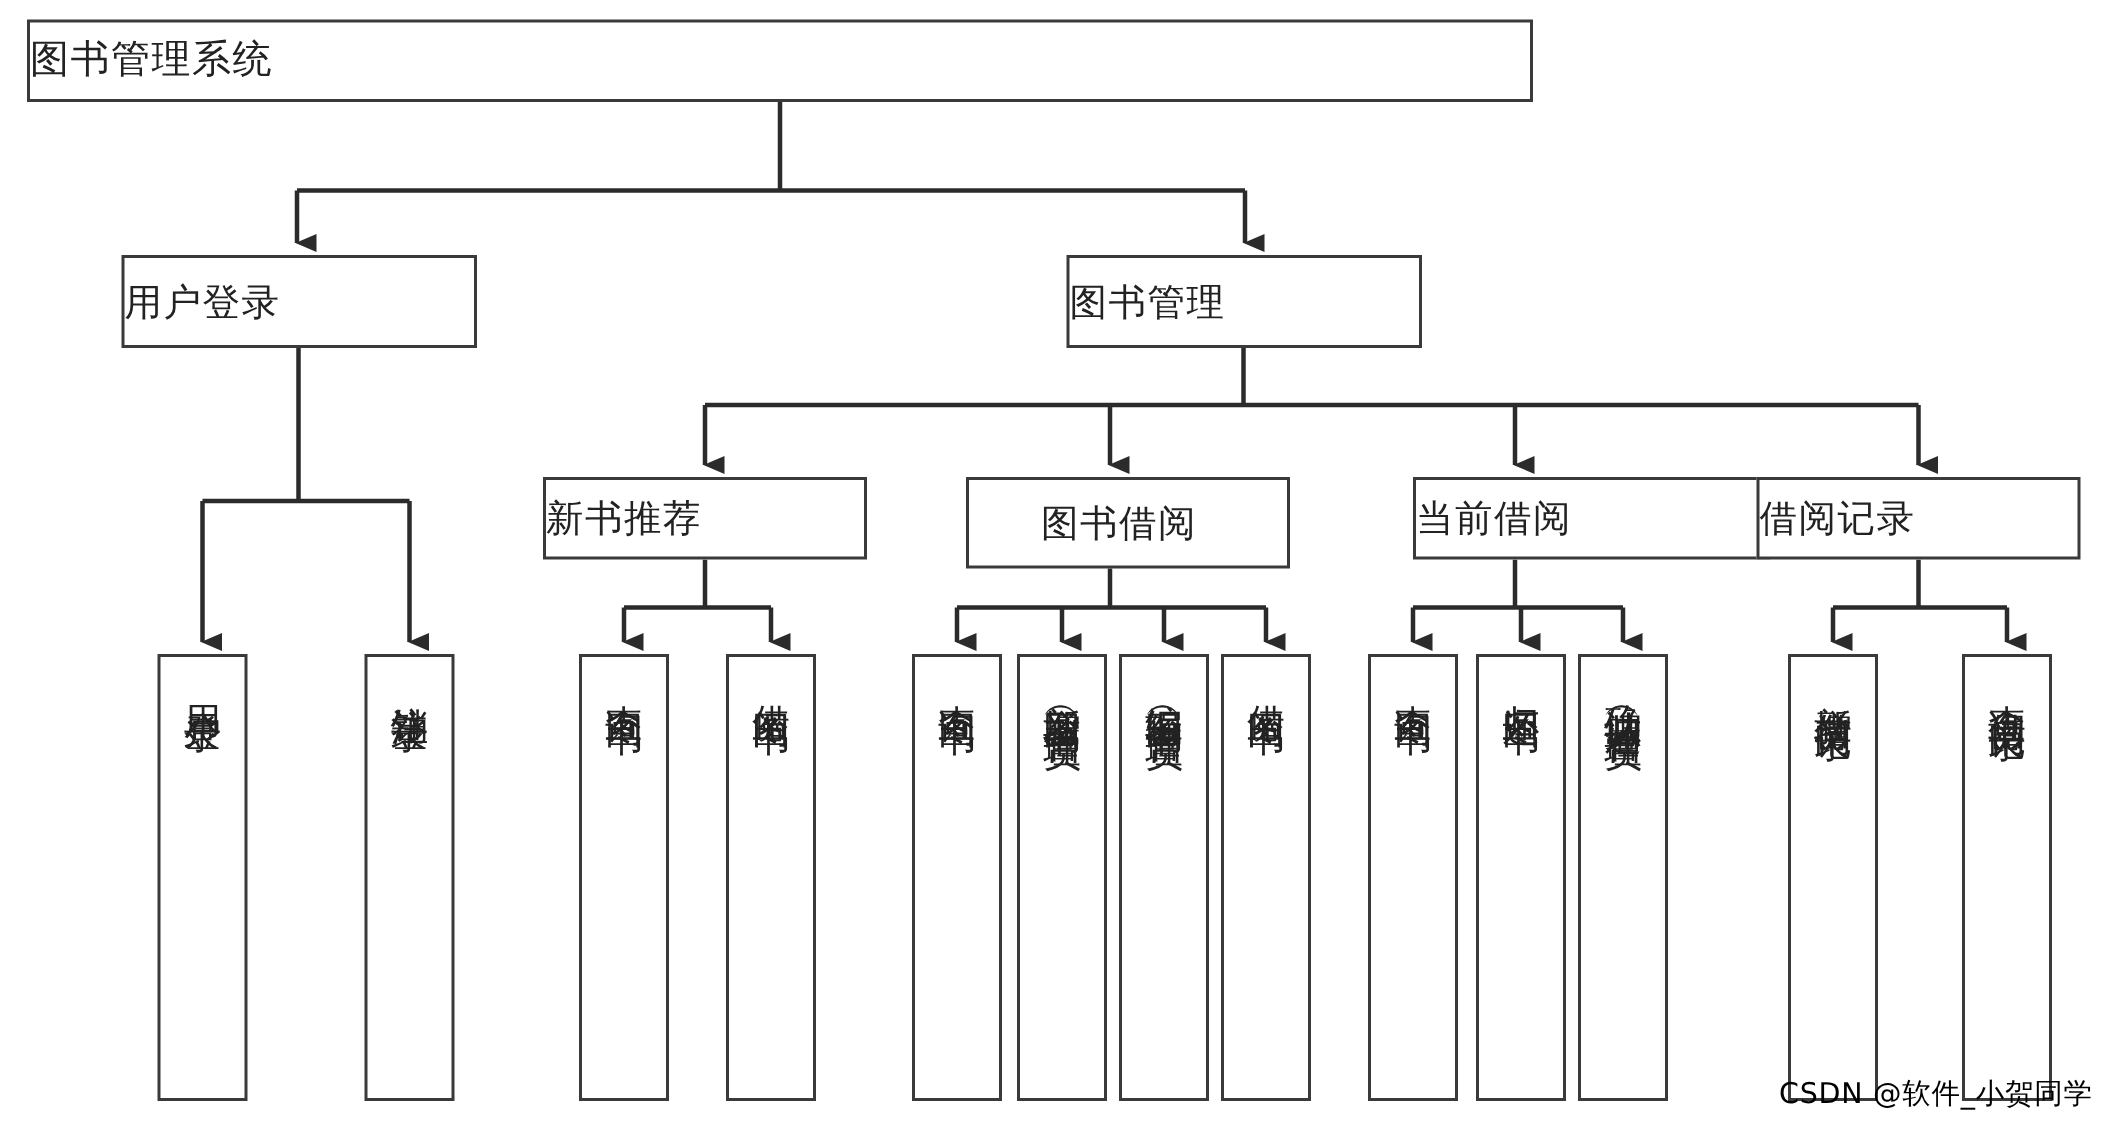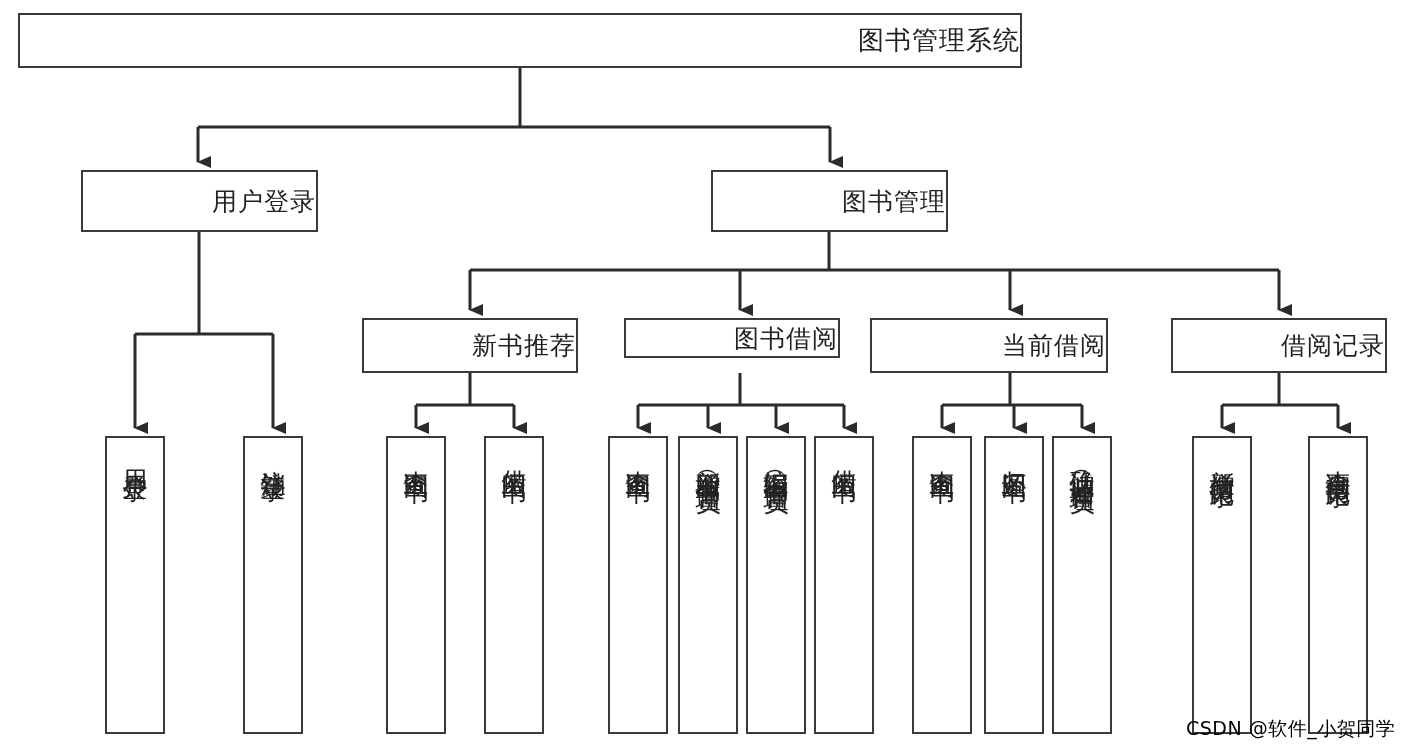--- a/index.html
+++ b/index.html
@@ -25,21 +25,21 @@
     height: 747px;
     pointer-events: none;
   }
   .node {
     position: absolute;
     box-sizing: border-box;
     border: 2.5px solid #3a3a3a;
     background: #ffffff;
     display: flex;
     align-items: center;
-    justify-content: flex-end;
+    justify-content: flex-start;
     color: #222222;
   }
   .node .label {
     display: block;
     text-align: center;
     line-height: 1.08;
     white-space: nowrap;
   }
   
   .node.h .label {
@@ -135,24 +135,24 @@
   <div class="node h" style="left:81px; top:170px; width:237px; height:62px;">
     <span class="label">用户登录</span>
   </div>
   <div class="node h" style="left:362px; top:318px; width:216px; height:55px;">
     <span class="label">新书推荐</span>
   </div>
 
   <div class="node h" style="left:711px; top:170px; width:237px; height:62px;">
     <span class="label">图书管理</span>
   </div>
-  <div class="node h" style="left:624px; top:318px; width:216px; height:40px;">
+  <div class="node h" style="left:644px; top:318px; width:216px; height:61px;padding-left:48px;">
     <span class="label">图书借阅</span>
   </div>
-  <div class="node h" style="left:870px; top:318px; width:238px; height:55px;">
+  <div class="node h" style="left:942px; top:318px; width:238px; height:55px;">
     <span class="label">当前借阅</span>
   </div>
   <div class="node h" style="left:1171px; top:318px; width:216px; height:55px;">
     <span class="label">借阅记录</span>
   </div>
 
   <div class="node v" style="left:105px; top:436px; width:60px; height:298px;">
     <span class="label">用户登录</span>
   </div>
   <div class="node v" style="left:243px; top:436px; width:60px; height:298px;">

